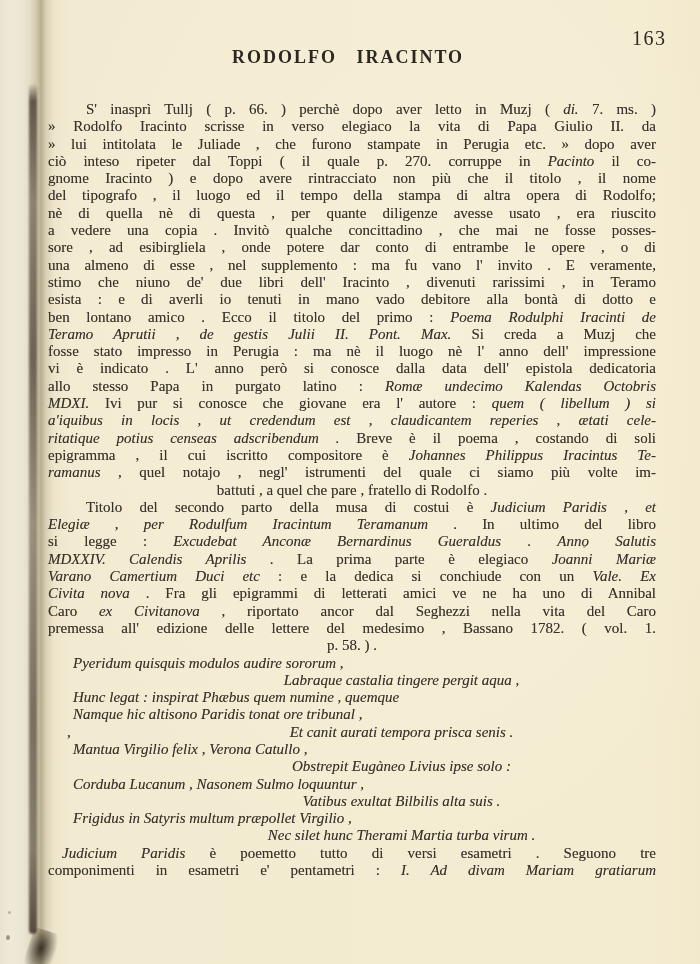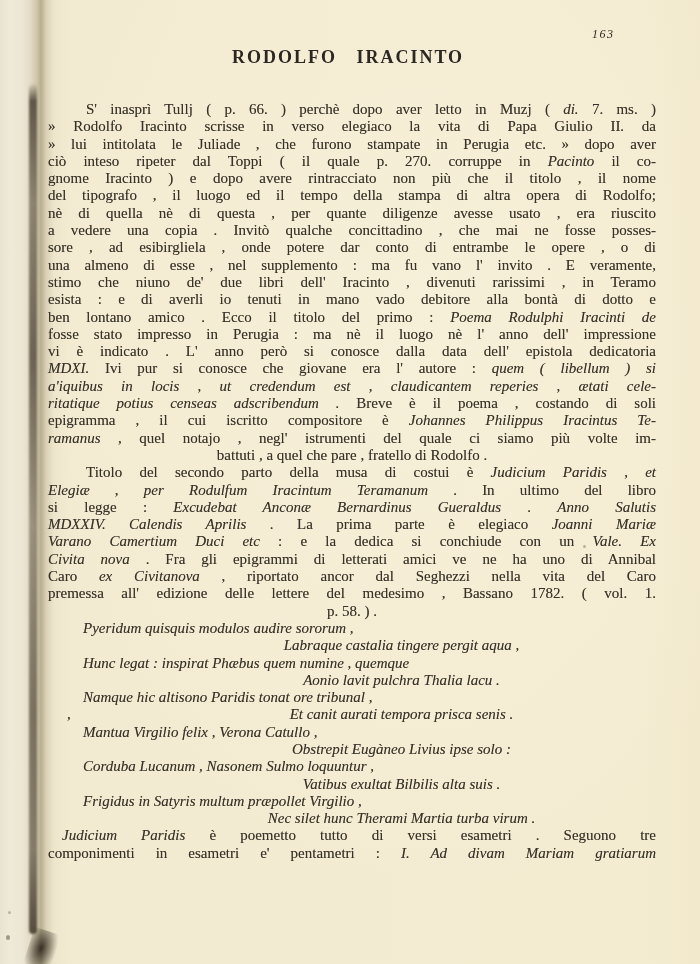--- a/index.html
+++ b/index.html
@@ -28,39 +28,39 @@
     position:absolute; left:27px; top:930px; width:28px; height:46px;
     background:radial-gradient(ellipse at 45% 40%, rgba(44,35,25,0.9), rgba(44,35,25,0) 72%);
     transform:rotate(18deg);
   }
   .speck { position:absolute; border-radius:50%; background:rgba(95,82,60,0.55); }
   .s1 { left:6px;  top:935px; width:4px; height:5px; }
   .s2 { left:583px; top:545px; width:3px; height:3px; background:rgba(95,82,60,0.4); }
   .s3 { left:8px;  top:911px; width:3px; height:3px; background:rgba(95,82,60,0.35); }
 
   .pagenum {
-    position:absolute; left:592px; top:27px;
-    font-size:12px; letter-spacing:1.5px; color:#2e2a24;font-style:italic;
+    position:absolute; left:632px; top:27px;
+    font-size:20px; letter-spacing:1.5px; color:#2e2a24;
   }
   .title {
     position:absolute; left:48px; top:47px; width:600px;
     text-align:center; font-weight:bold; font-size:18px;
     letter-spacing:2px; word-spacing:13px; color:#2b2722;
   }
   .text {
     position:absolute; left:48px; top:101px; width:608px;
     font-size:15px; line-height:17.3px;
     text-shadow:0 0 0.5px rgba(55,45,32,0.45);
   }
   .line { position:relative; height:17.3px; }
   .j { text-align:justify; text-align-last:justify; }
   .l { text-align:center; }
   .ind  { text-indent:38px; }
   .ind2 { text-indent:14px; }
-  .p0 { margin-left:35px;  text-align:left; }
+  .p0 { margin-left:25px;  text-align:left; }
   .p1 { margin-left:99px;  text-align:center; }
   .it { font-style:italic; }
   .mark { position:absolute; left:-80px; font-style:normal; }
 </style>
 </head>
 <body>
 
 <div class="page">
   <div class="edge-dark"></div>
   <div class="edge-blob"></div>
@@ -78,41 +78,42 @@
       <div class="line j"><span>ciò inteso ripeter dal Toppi ( il quale p. 270. corruppe in </span><span class="it">Pacinto</span><span> il co-</span></div>
       <div class="line j"><span>gnome Iracinto ) e dopo avere rintracciato non più che il titolo , il nome</span></div>
       <div class="line j"><span>del tipografo , il luogo ed il tempo della stampa di altra opera di Rodolfo;</span></div>
       <div class="line j"><span>nè di quella nè di questa , per quante diligenze avesse usato , era riuscito</span></div>
       <div class="line j"><span>a vedere una copia . Invitò qualche concittadino , che mai ne fosse posses-</span></div>
       <div class="line j"><span>sore , ad esibirgliela , onde potere dar conto di entrambe le opere , o di</span></div>
       <div class="line j"><span>una almeno di esse , nel supplemento : ma fu vano l' invito . E veramente,</span></div>
       <div class="line j"><span>stimo che niuno de' due libri dell' Iracinto , divenuti rarissimi , in Teramo</span></div>
       <div class="line j"><span>esista : e di averli io tenuti in mano vado debitore alla bontà di dotto e</span></div>
       <div class="line j"><span>ben lontano amico . Ecco il titolo del primo : </span><span class="it">Poema Rodulphi Iracinti de</span></div>
+      <div class="line j"><span class="it">Teramo Aprutii , de gestis Julii II. Pont. Max.</span><span> Si creda a Muzj che</span></div>
       <div class="line j"><span>fosse stato impresso in Perugia : ma nè il luogo nè l' anno dell' impressione</span></div>
       <div class="line j"><span>vi è indicato . L' anno però si conosce dalla data dell' epistola dedicatoria</span></div>
+      <div class="line j"><span>allo stesso Papa in purgato latino : </span><span class="it">Romæ undecimo Kalendas Octobris</span></div>
       <div class="line j"><span class="it">MDXI.</span><span> Ivi pur si conosce che giovane era l' autore : </span><span class="it">quem ( libellum ) si</span></div>
       <div class="line j"><span class="it">a'iquibus in locis , ut credendum est , claudicantem reperies , ætati cele-</span></div>
       <div class="line j"><span class="it">ritatique potius censeas adscribendum .</span><span> Breve è il poema , costando di soli</span></div>
       <div class="line j"><span>epigramma , il cui iscritto compositore è </span><span class="it">Johannes Philippus Iracintus Te-</span></div>
       <div class="line j"><span class="it">ramanus</span><span> , quel notajo , negl' istrumenti del quale ci siamo più volte im-</span></div>
       <div class="line l"><span>battuti , a quel che pare , fratello di Rodolfo .</span></div>
       <div class="line j ind"><span>Titolo del secondo parto della musa di costui è </span><span class="it">Judicium Paridis</span><span> , </span><span class="it">et</span></div>
       <div class="line j"><span class="it">Elegiæ</span><span> , </span><span class="it">per Rodulfum Iracintum Teramanum</span><span> . In ultimo del libro</span></div>
       <div class="line j"><span>si legge : </span><span class="it">Excudebat Anconæ Bernardinus Gueraldus</span><span> . </span><span class="it">Anno Salutis</span></div>
       <div class="line j"><span class="it">MDXXIV. Calendis Aprilis</span><span> . La prima parte è elegiaco </span><span class="it">Joanni Mariæ</span></div>
       <div class="line j"><span class="it">Varano Camertium Duci etc</span><span> : e la dedica si conchiude con un </span><span class="it">Vale.</span><span> </span><span class="it">Ex</span></div>
       <div class="line j"><span class="it">Civita nova</span><span> . Fra gli epigrammi di letterati amici ve ne ha uno di Annibal</span></div>
       <div class="line j"><span>Caro </span><span class="it">ex Civitanova</span><span> , riportato ancor dal Seghezzi nella vita del Caro</span></div>
       <div class="line j"><span>premessa all' edizione delle lettere del medesimo , Bassano 1782. ( vol. 1.</span></div>
       <div class="line l"><span>p. 58. ) .</span></div>
       <div class="line p0"><span class="it">Pyeridum quisquis modulos audire sororum ,</span></div>
       <div class="line p1"><span class="it">Labraque castalia tingere pergit aqua ,</span></div>
       <div class="line p0"><span class="it">Hunc legat : inspirat Phæbus quem numine , quemque</span></div>
-      <div class="line p1"><span class="it">Aonio lavit pulchra Thalia lacu .</span></div>
       <div class="line p0"><span class="it">Namque hic altisono Paridis tonat ore tribunal ,</span></div>
       <div class="line p1"><span class="mark">,</span><span class="it">Et canit aurati tempora prisca senis .</span></div>
       <div class="line p0"><span class="it">Mantua Virgilio felix , Verona Catullo ,</span></div>
       <div class="line p1"><span class="it">Obstrepit Eugàneo Livius ipse solo :</span></div>
       <div class="line p0"><span class="it">Corduba Lucanum , Nasonem Sulmo loquuntur ,</span></div>
       <div class="line p1"><span class="it">Vatibus exultat Bilbilis alta suis .</span></div>
       <div class="line p0"><span class="it">Frigidus in Satyris multum præpollet Virgilio ,</span></div>
       <div class="line p1"><span class="it">Nec silet hunc Therami Martia turba virum .</span></div>
       <div class="line j ind2"><span class="it">Judicium Paridis</span><span> è poemetto tutto di versi esametri . Seguono tre</span></div>
       <div class="line j"><span>componimenti in esametri e' pentametri : </span><span class="it">I. Ad divam Mariam gratiarum</span></div>

